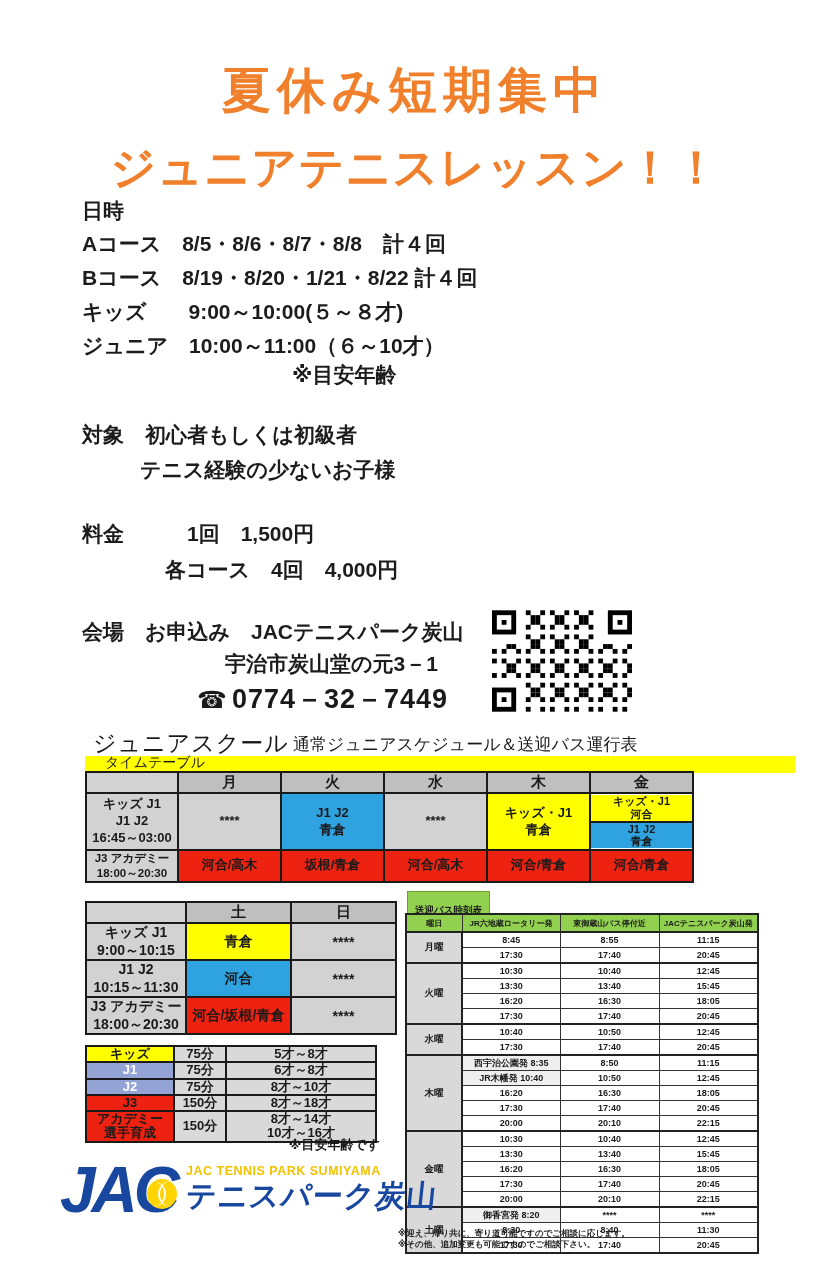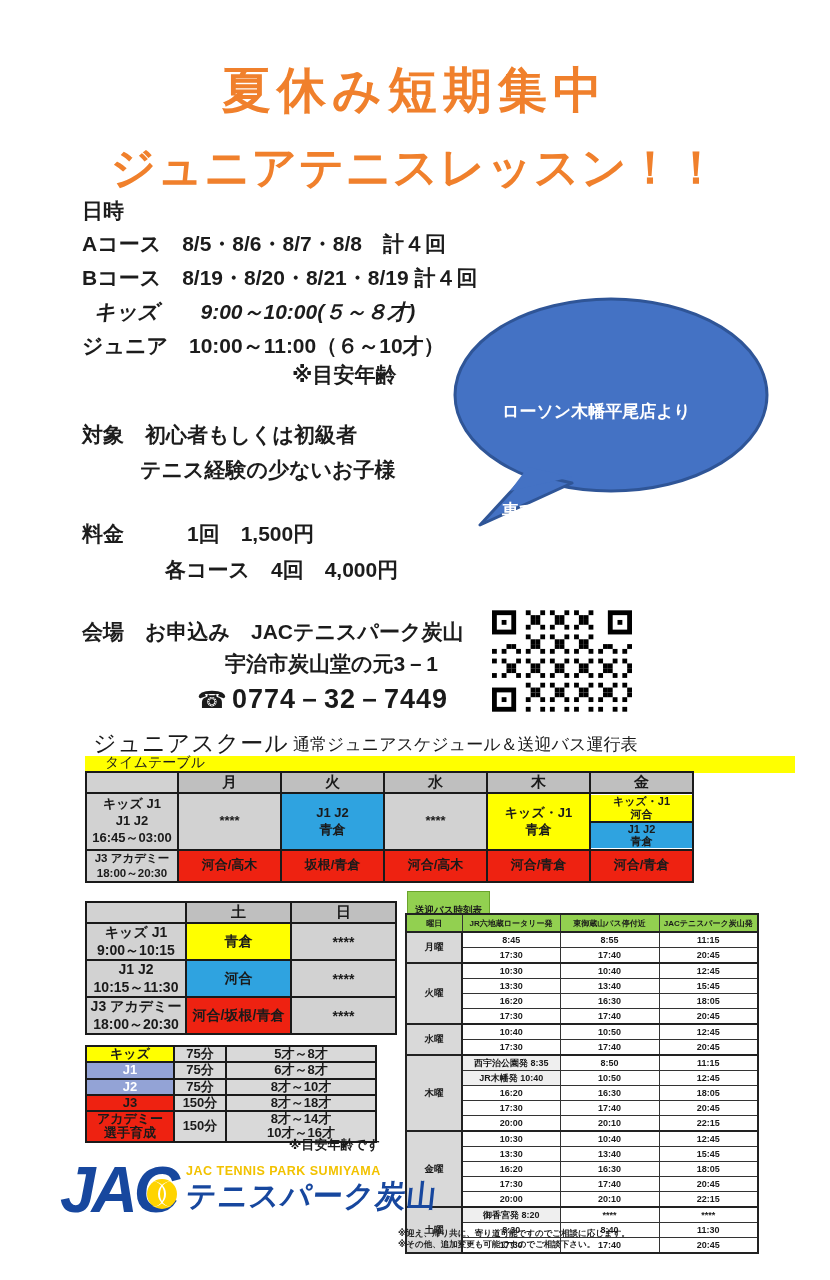--- a/index.html
+++ b/index.html
@@ -77,48 +77,35 @@
 </head>
 <body>
 
 <div class="page" style="--orange: #f0802c; --cellblue: #2fa3e0; --yellow: #ffff00; --cellred: #ee2211; --peri: #93a3d6; --busgreen: #92d050; --ballyellow: #ffd400;">
 
   <div class="abs title1">夏休み短期集中</div>
   <div class="abs title2">ジュニアテニスレッスン！！</div>
 
   <div class="abs bt" style="left:82px;top:197px;">日時</div>
   <div class="abs bt" style="left:82px;top:230px;">Aコース　8/5・8/6・8/7・8/8　計４回</div>
-  <div class="abs bt" style="left:82px;top:264px;">Bコース　8/19・8/20・8/21・8/19 計４回</div>
-  <div class="abs bt" style="left:94px;top:298px;font-style:italic;">キッズ　　9:00～10:00(５～８才)</div>
+  <div class="abs bt" style="left:82px;top:264px;">Bコース　8/19・8/20・1/21・8/22 計４回</div>
+  <div class="abs bt" style="left:82px;top:298px;">キッズ　　9:00～10:00(５～８才)</div>
   <div class="abs bt" style="left:82px;top:332px;">ジュニア　10:00～11:00（６～10才）</div>
   <div class="abs bt" style="left:292px;top:361px;">※目安年齢</div>
 
   <div class="abs bt" style="left:140px;top:456px;">テニス経験の少ないお子様</div>
   <div class="abs bt" style="left:82px;top:421px;">対象　初心者もしくは初級者</div>
 
   <div class="abs bt" style="left:82px;top:520px;">料金　　　1回　1,500円</div>
   <div class="abs bt" style="left:165px;top:556px;">各コース　4回　4,000円</div>
 
   <div class="abs bt" style="left:82px;top:618px;">会場　お申込み　JACテニスパーク炭山</div>
   <div class="abs bt" style="left:225px;top:650px;">宇治市炭山堂の元3－1</div>
   <div class="abs phone" style="left:197px;top:681px;"><span class="ic">☎</span><span>0774－32－7449</span></div>
 
-  <div class="abs bubble-wrap">
-    <svg width="322" height="235" viewBox="0 0 322 235">
-      <ellipse cx="161" cy="100" rx="156" ry="96" fill="#4472c4" stroke="#2f5597" stroke-width="3"></ellipse>
-      <path d="M78 178 L30 230 L122 188 Z" fill="#4472c4" stroke="#2f5597" stroke-width="3" stroke-linejoin="round"></path>
-      <path d="M78 172 L60 196 L122 182 Z" fill="#4472c4" stroke="none"></path>
-    </svg>
-    <div class="bubble-txt">
-      <div>ローソン木幡平尾店より</div>
-      <div>車で5～6分</div>
-      <div>通常送迎バスあり</div>
-      <div>短期集中はバスなし</div>
-    </div>
-  </div>
 
   <svg class="abs qr" id="qr-svg" width="140" height="106" viewBox="0 0 29 21">
       <rect x="0" y="0" width="29" height="21" fill="#fff"></rect>
       <rect x="7" y="0" width="1" height="1" fill="#000"></rect>
       <rect x="10" y="0" width="1" height="1" fill="#000"></rect>
       <rect x="12" y="0" width="1" height="1" fill="#000"></rect>
       <rect x="15" y="0" width="1" height="1" fill="#000"></rect>
       <rect x="17" y="0" width="1" height="1" fill="#000"></rect>
       <rect x="20" y="0" width="1" height="1" fill="#000"></rect>
       <rect x="8" y="1" width="1" height="1" fill="#000"></rect>

